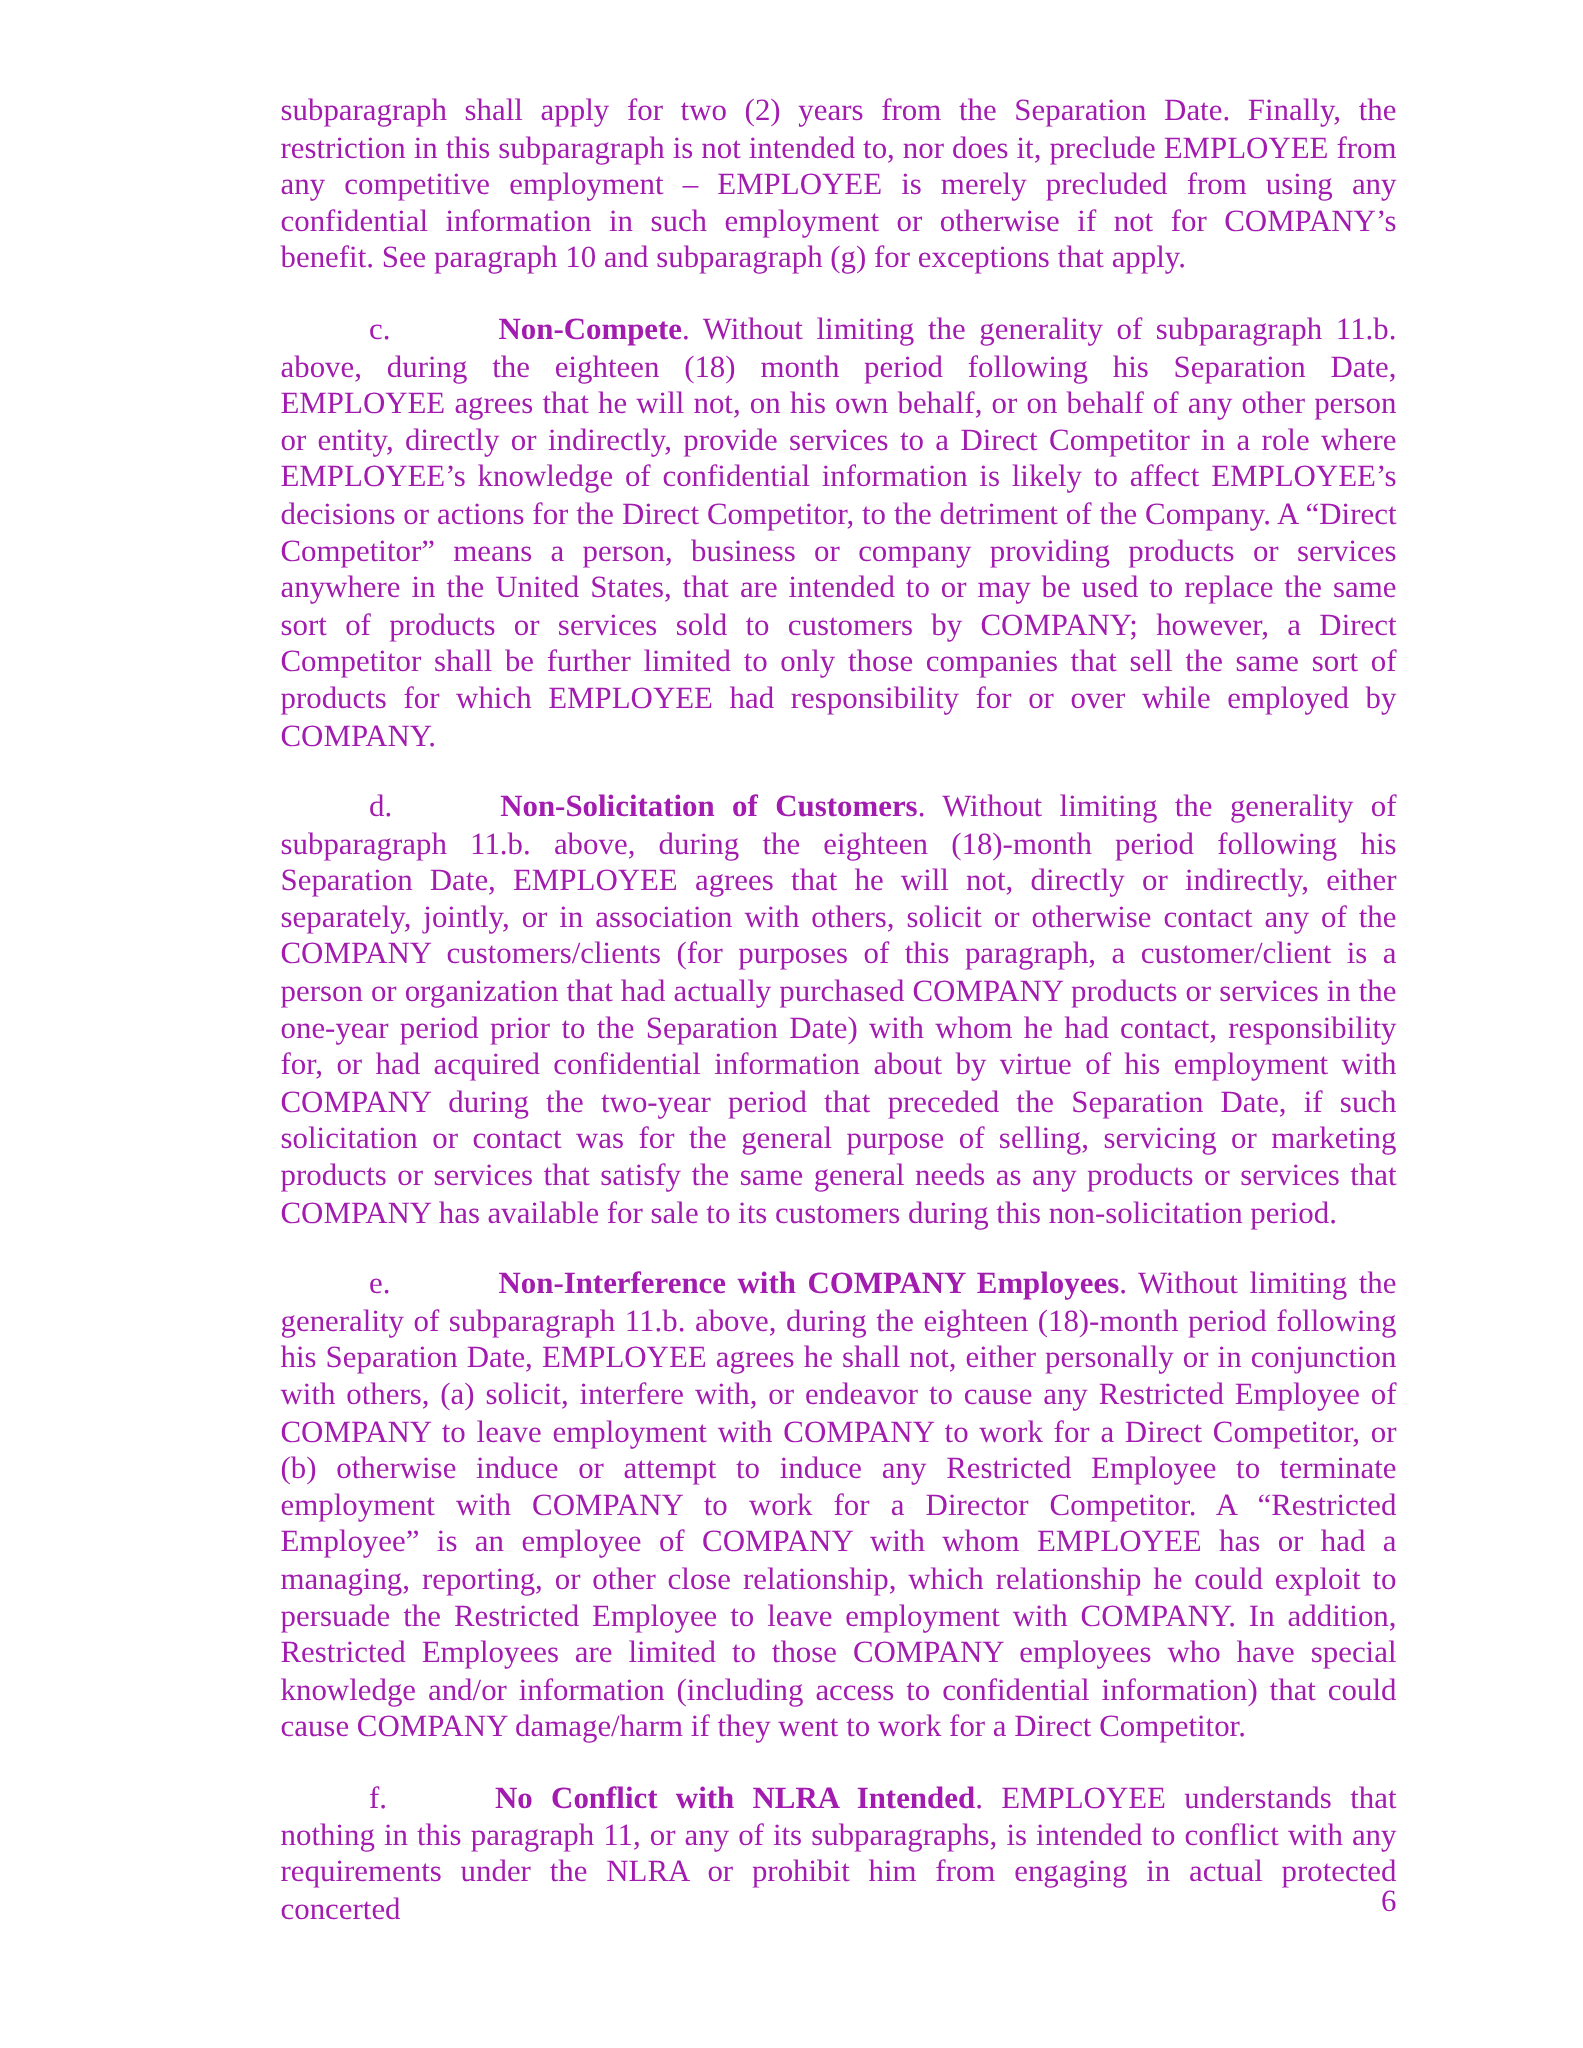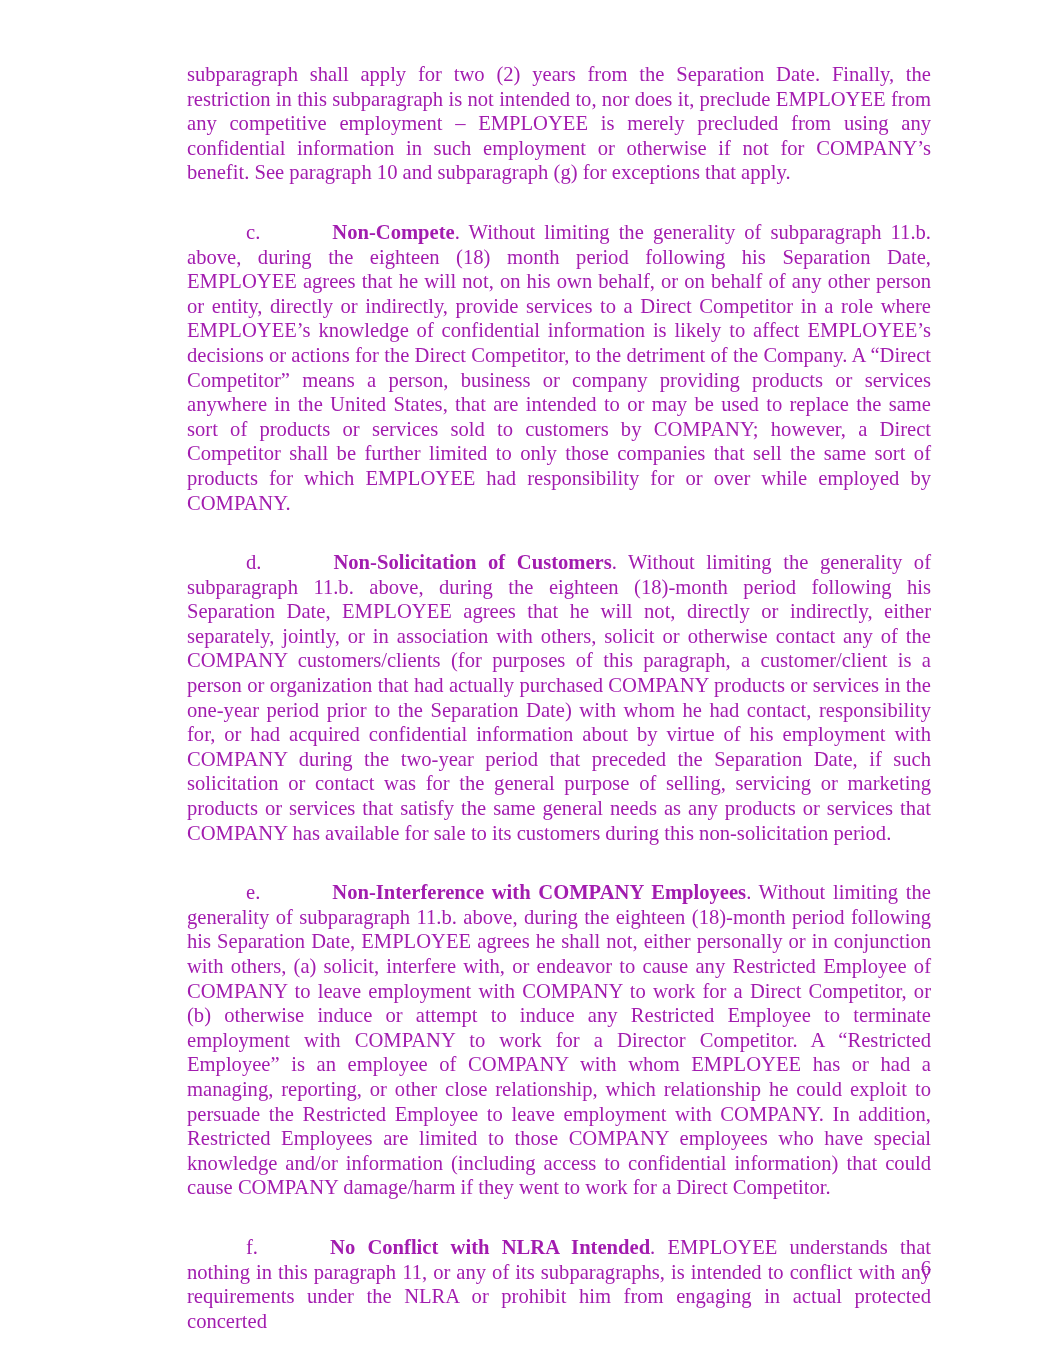--- a/index.html
+++ b/index.html
@@ -24,21 +24,21 @@
     width: 744px;
     font-size: 20.6px;
     line-height: 24.6px;
     text-align: justify;
   }
   p.para {
     margin: 0;
     padding: 0;
   }
   p.para.sub {
-    margin-top: 35px;
+    margin-top: 23px;
     text-indent: 59px;
   }
   .tab {
     display: inline-block;
     width: 72px;
   }
   .heading {
     font-weight: 700;
   }
   .page-number {

